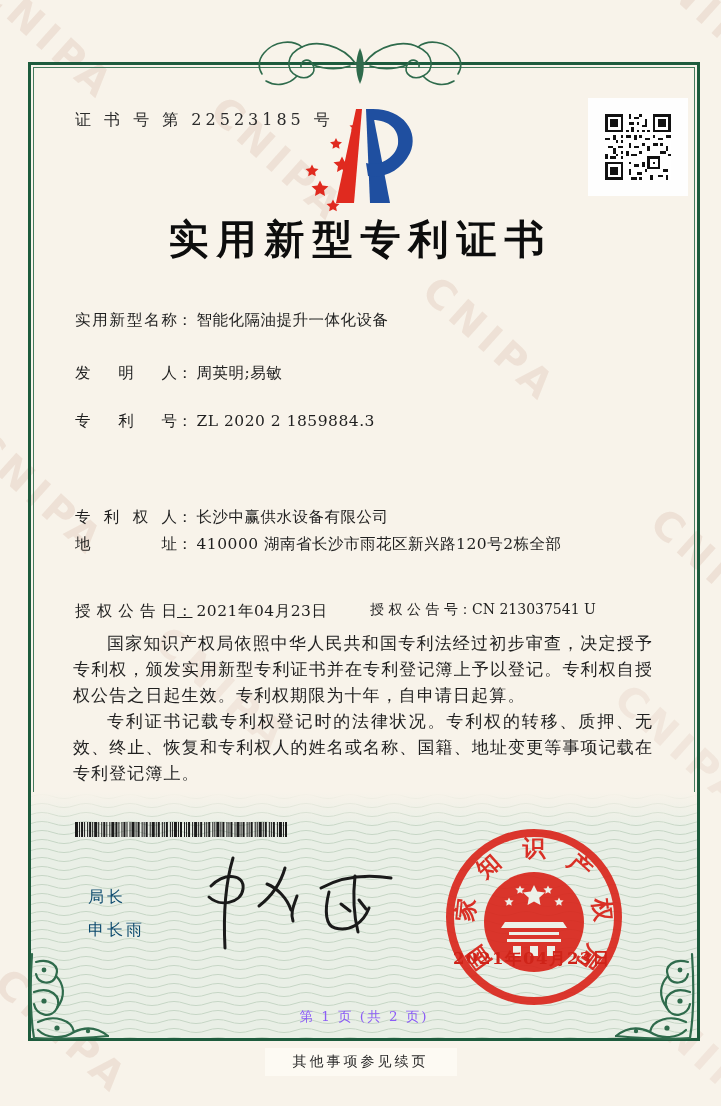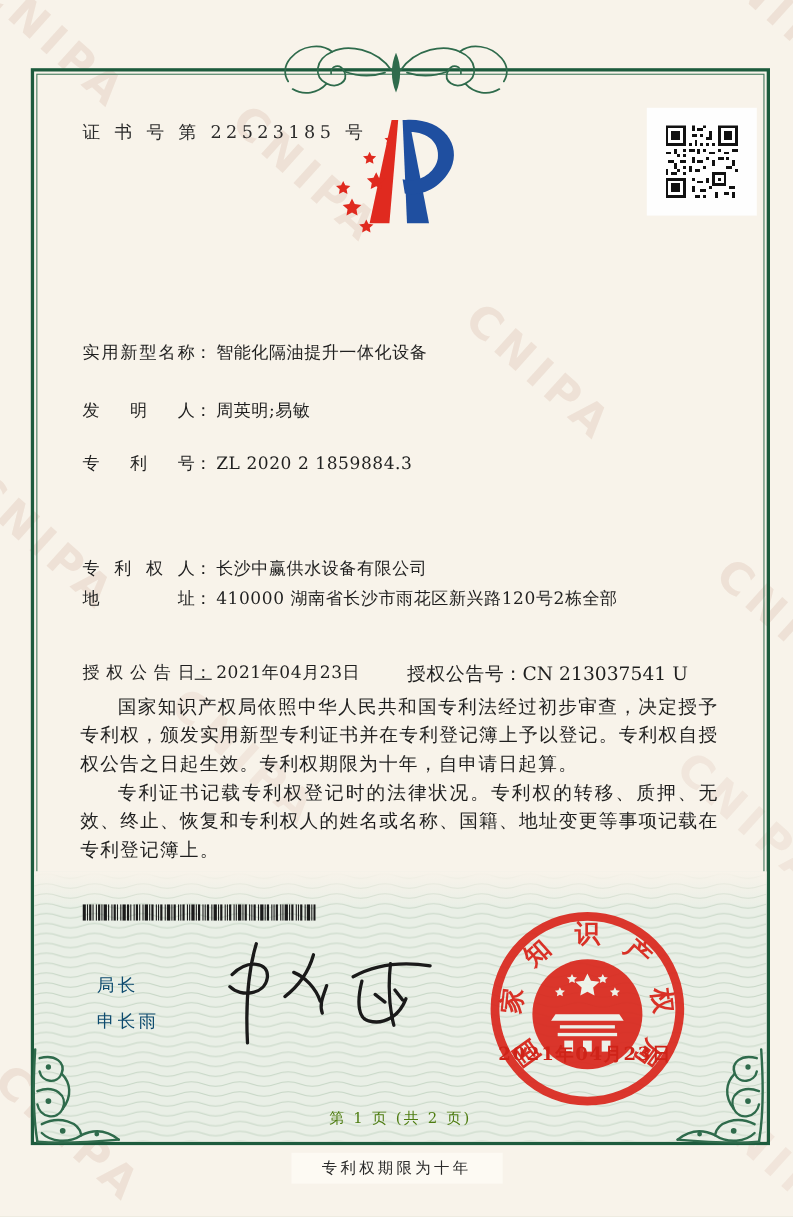--- a/index.html
+++ b/index.html
@@ -28,40 +28,40 @@
   .qr{width:66px;height:66px;}
   .title{position:absolute;left:0;right:0;top:212px;text-align:center;
          font-size:40px;font-weight:bold;letter-spacing:8px;color:#0d0d0d;}
   
   .field{position:absolute;left:75px;font-size:15.5px;white-space:nowrap;}
   .field .lbl{display:inline-block;width:102px;text-align:justify;text-align-last:justify;
               vertical-align:top;}
   .field .val{display:inline-block;margin-left:4px;letter-spacing:.5px;text-align:center;}
   .f0{top:310px;} .f1{top:363px;} .f2{top:411px;} .f3{top:459px;}
   .f4{top:507px;} .f5{top:534px;} .f6{top:601px;text-decoration:underline;}
-  .grant2{position:absolute;left:370px;top:601px;font-size:17px;white-space:nowrap;}
+  .grant2{position:absolute;left:370px;top:601px;font-size:14px;white-space:nowrap;}
   .grant2 .lbl{display:inline-block;width:88px;text-align:justify;text-align-last:justify;vertical-align:top;}
   
   .paras{position:absolute;left:73px;top:630px;width:580px;font-size:17px;
          line-height:26px;letter-spacing:1.1px;text-align:justify;}
   .paras p{margin:0;text-indent:2em;}
   
   .band{position:absolute;left:31px;top:792px;width:666px;height:246px;overflow:hidden;}
   .band .waves{position:absolute;inset:0;}
   .band .fade{position:absolute;left:0;top:0;width:100%;height:34px;
               background:linear-gradient(#f8f3ea,rgba(248,243,234,0));}
   .barcode{position:absolute;left:44px;top:30px;width:212px;height:15px;}
   .director{position:absolute;left:57px;top:88px;font-family:"Liberation Sans","DejaVu Sans",sans-serif;
             font-size:16px;letter-spacing:3px;color:#0c4a6e;line-height:33px;}
   .signature{position:absolute;left:156px;top:52px;width:228px;height:118px;}
   .seal{position:absolute;left:412px;top:34px;width:182px;height:182px;}
   .seal-date{position:absolute;left:422px;top:156px;width:185px;font-size:16.5px;font-weight:bold;
              color:#cf2318;letter-spacing:1.5px;white-space:nowrap;}
   .page-num{position:absolute;left:0;right:0;top:216px;text-align:center;
-            font-size:13.5px;letter-spacing:2px;color:#4d7c0f;}
+            font-size:13.5px;letter-spacing:2px;color:#8b5cf6;}
   
   .note-wrap{position:absolute;left:0;right:0;top:1048px;text-align:center;}
   .note{display:inline-block;background:#fdfaf3;padding:5px 28px;font-size:14px;
         letter-spacing:3px;color:#2a2a2a;}
 </style>
 </head>
 <body>
 
 <div class="page">
 
@@ -184,20 +184,21 @@
           <rect x="22" y="21" width="2" height="1"></rect>
           <rect x="10" y="24" width="2" height="1"></rect>
           <rect x="13" y="24" width="1" height="1"></rect>
           <rect x="17" y="23" width="1" height="2"></rect>
           <rect x="20" y="23" width="2" height="1"></rect>
           <rect x="23" y="23" width="1" height="2"></rect>
       </g>
     </svg>
   </div>
 
+  <div class="title">实用新型专利证书</div>
 
   <div class="field f0">
     <span class="lbl">实用新型名称</span><span>：</span><span class="val">智能化隔油提升一体化设备</span>
   </div>
   <div class="field f1">
     <span class="lbl">发明人</span><span>：</span><span class="val">周英明;易敏</span>
   </div>
   <div class="field f2">
     <span class="lbl">专利号</span><span>：</span><span class="val">ZL 2020 2 1859884.3</span>
   </div>
@@ -320,16 +321,16 @@
     </g>
     <g fill="#2f6b4c">
       <circle cx="20" cy="22" r="2.4"></circle>
         <circle cx="20" cy="53" r="2.6"></circle>
         <circle cx="33" cy="80" r="2.6"></circle>
         <circle cx="64" cy="83" r="2.2"></circle>
     </g>
   </svg>
 
   <div class="note-wrap">
-    <span class="note">专利权期限为十年</span>
+    <span class="note">其他事项参见续页</span>
   </div>
 
 </div>
 
 </body></html>

